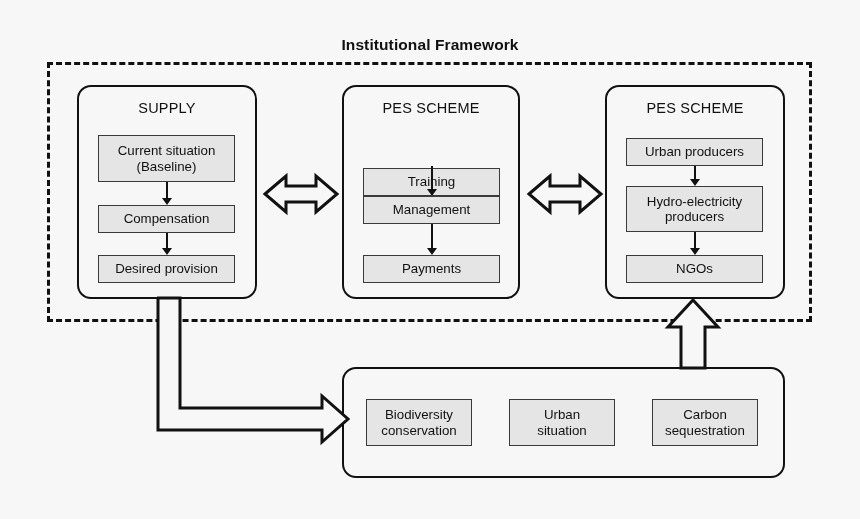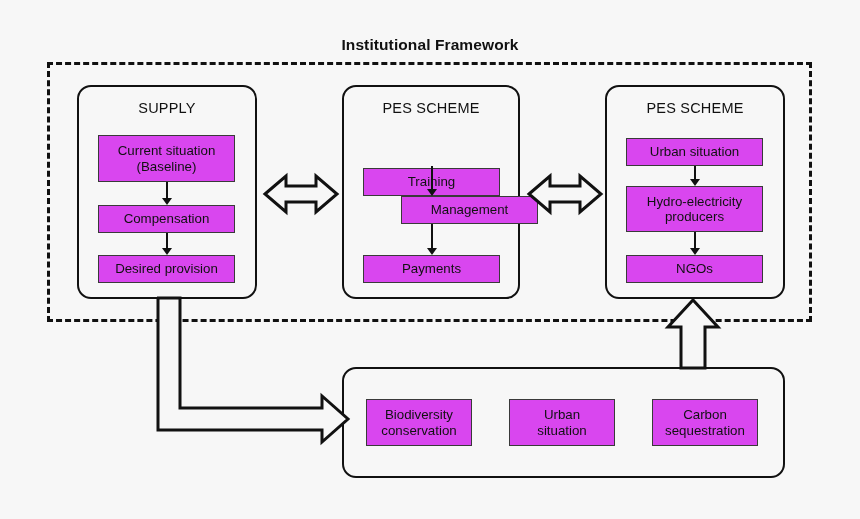--- a/index.html
+++ b/index.html
@@ -70,40 +70,40 @@
 
   #panel-supply   { left: 77px;  top: 85px; width: 180px; height: 214px; }
   #panel-pes-mid  { left: 342px; top: 85px; width: 178px; height: 214px; }
   #panel-pes-right{ left: 605px; top: 85px; width: 180px; height: 214px; }
   #panel-services { left: 342px; top: 367px; width: 443px; height: 111px; }
 
   
   .box {
     position: absolute;
     border: 1.6px solid #3a3a3a;
-    background: #d946ef;
+    background: #e5e5e5;
     box-sizing: border-box;
     display: flex;
     align-items: center;
     justify-content: center;
     text-align: center;
     font-size: 13.3px;
     line-height: 1.15;
     color: #111111;
     padding: 2px 4px;
   }
 
   
   #box-current      { left: 98px;  top: 135px; width: 137px; height: 47px; }
   #box-compensation { left: 98px;  top: 205px; width: 137px; height: 28px; }
   #box-desired      { left: 98px;  top: 255px; width: 137px; height: 28px; }
 
   
   #box-training   { left: 363px; top: 138px; width: 137px; height: 28px; margin-top: 30px; }
-  #box-management { left: 363px; top: 196px; width: 137px; height: 28px; margin-left: 38px; }
+  #box-management { left: 363px; top: 196px; width: 137px; height: 28px; }
   #box-payments   { left: 363px; top: 255px; width: 137px; height: 28px; }
 
   
   #box-urban { left: 626px; top: 138px; width: 137px; height: 28px; }
   #box-hydro { left: 626px; top: 186px; width: 137px; height: 46px; }
   #box-ngos  { left: 626px; top: 255px; width: 137px; height: 28px; }
 
   
   #box-biodiversity { left: 366px; top: 399px; width: 106px; height: 47px; }
   #box-water        { left: 509px; top: 399px; width: 106px; height: 47px; }
@@ -204,21 +204,21 @@
       <div class="head"></div>
   </div>
   <div class="vconn" id="conn-m2">
     <div class="stem"></div>
       <div class="head"></div>
   </div>
 
   <div class="panel" id="panel-pes-right">
     <div class="panel-title">PES SCHEME</div>
   </div>
-  <div class="box" id="box-urban">Urban situation</div>
+  <div class="box" id="box-urban">Urban producers</div>
   <div class="box" id="box-hydro">
     <span>
       <span>Hydro-electricity</span><br>
       <span>producers</span>
     </span>
   </div>
   <div class="box" id="box-ngos">NGOs</div>
 
   <div class="vconn" id="conn-r1">
     <div class="stem"></div>

